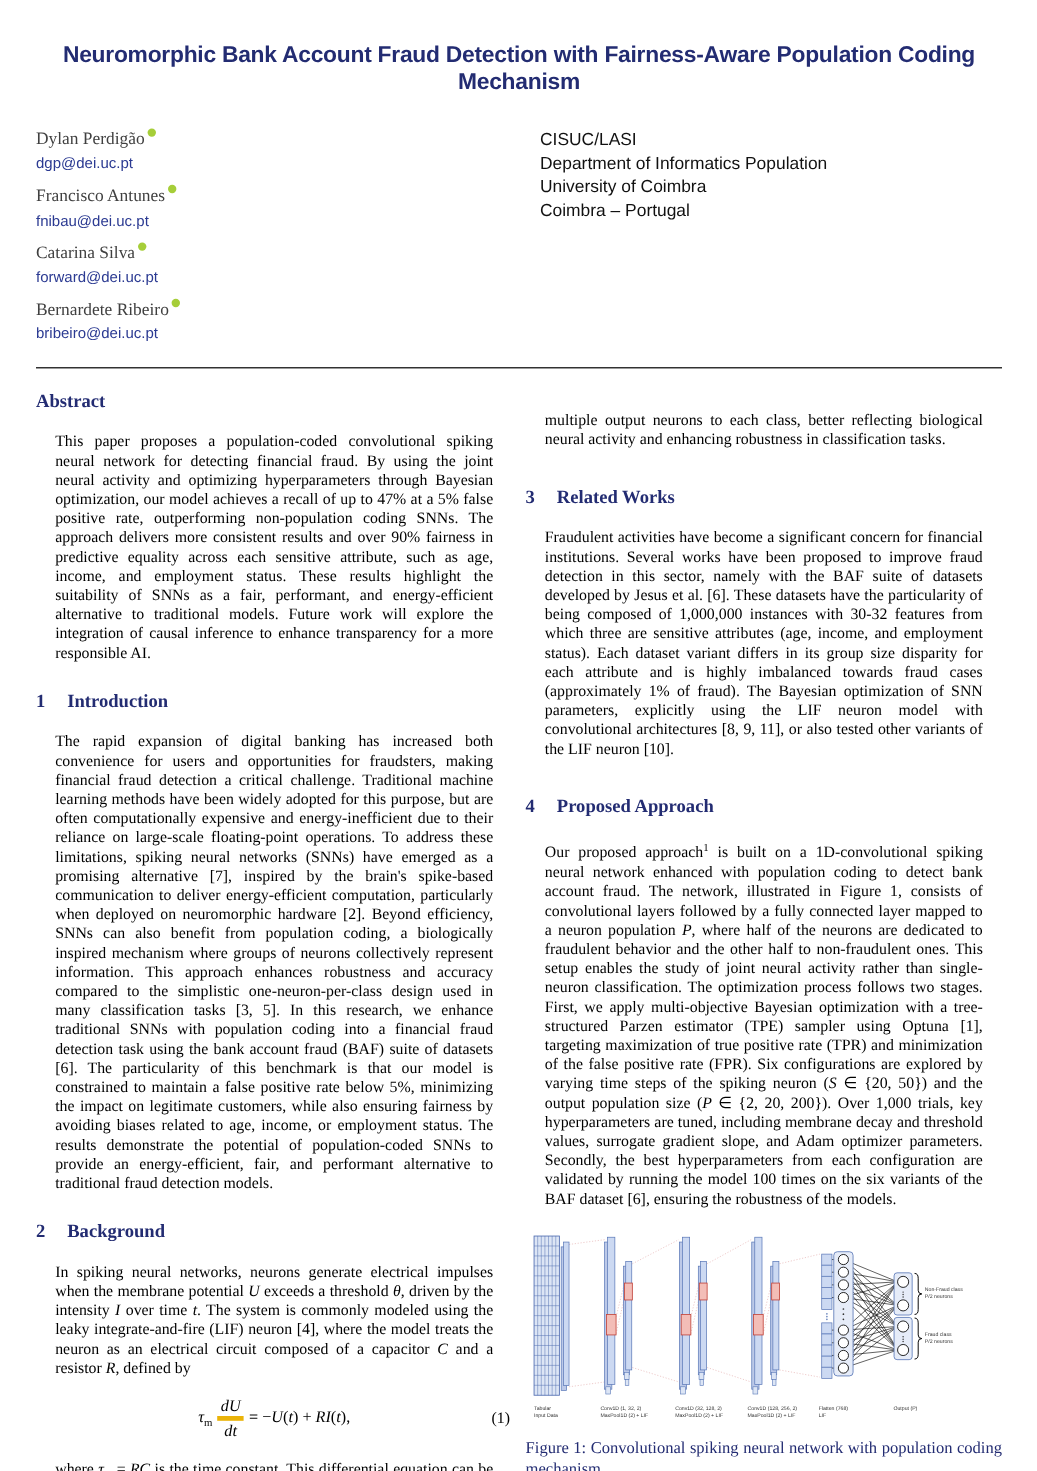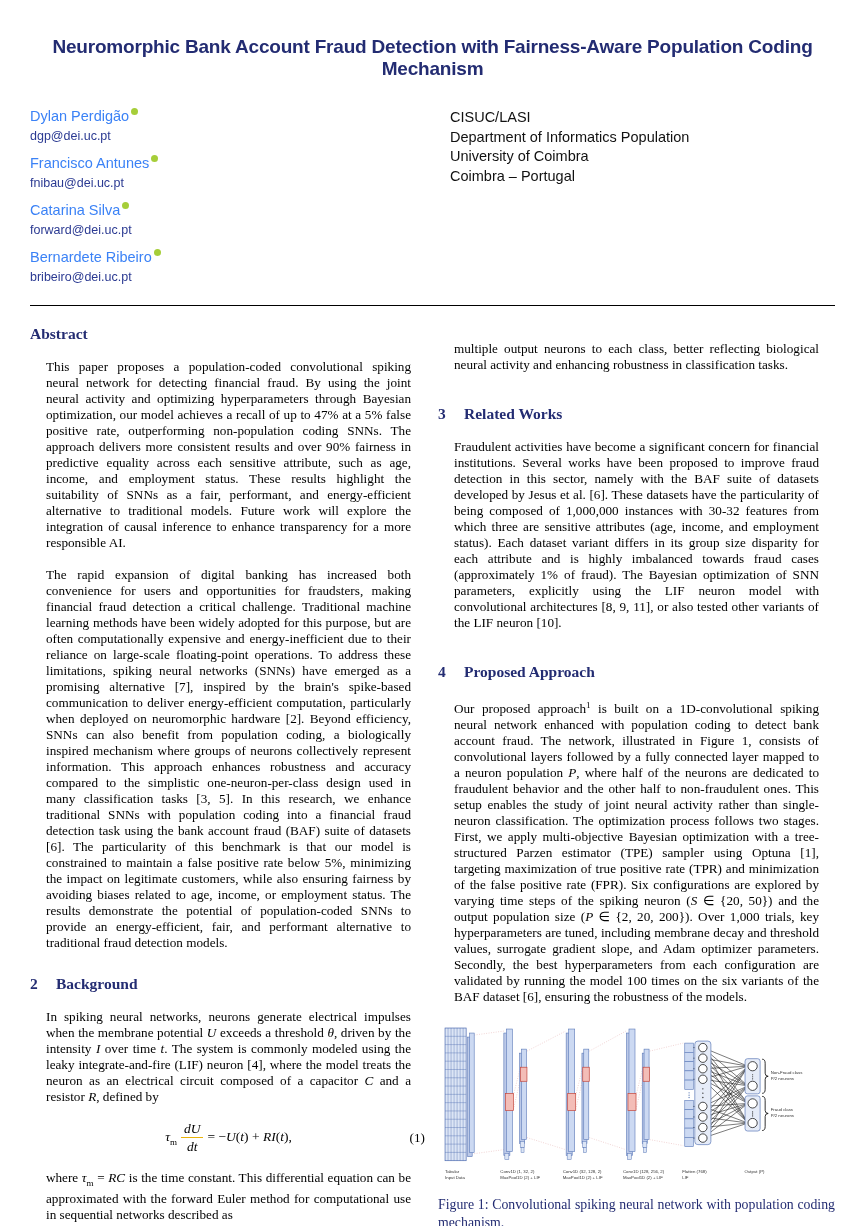--- a/index.html
+++ b/index.html
@@ -17,21 +17,21 @@
   
   .title{
     font-family:"Liberation Sans", sans-serif;font-weight:bold;
     font-size:19px;line-height:22px;color:var(--navy);
     text-align:center;letter-spacing:-0.2px;margin-top:12px;
   }
   .byline{display:flex;margin-top:27px;}
   .authors{width:420px;}
   .author{margin-bottom:11px;}
   .author-name{
-    font-family:Liberation Sans, sans-serif;font-size:14.5px;color:#3b82f6;line-height:16px;
+    font-family:Liberation Serif, serif;font-size:14.5px;color:#404040;line-height:16px;
   }
   .orcid{
     display:inline-block;width:7px;height:7px;border-radius:50%;
     background:var(--orcid,#a6ce39);vertical-align:super;margin-left:2px;
   }
   .author-email{
     font-family:"Liberation Sans", sans-serif;font-size:12.5px;color:var(--link);
     line-height:14px;margin-top:4px;text-decoration:none;display:block;
   }
   .affil{
@@ -53,21 +53,21 @@
     hyphens:auto;-webkit-hyphens:auto;
   }
   p.body i{font-style:italic;}
   sub{font-size:9px;}
   sup{font-size:9px;}
 
   
   .eq{position:relative;margin:12px 0 10px 0;font-size:13.5px;text-align:center;}
   .eq .eq-num{position:absolute;right:2px;top:50%;transform:translateY(-50%);font-size:13.2px;}
   .frac{display:inline-block;vertical-align:middle;text-align:center;margin:0 4px;line-height:15px;}
-  .frac .fnum{display:block;border-bottom:1px solid #eab308;padding:0 3px 1px 3px;}
+  .frac .fnum{display:block;border-bottom:4px solid #eab308;padding:0 3px 1px 3px;}
   .frac .fden{display:block;padding-top:1px;}
   .eq2-row{display:flex;justify-content:center;align-items:flex-start;}
   .eq2-item{line-height:17px;white-space:pre;}
   .ub-group{display:inline-flex;flex-direction:column;align-items:center;}
   .ub-expr{line-height:17px;white-space:pre;}
   .ub-brace{
     width:92%;height:4px;border-left:1px solid #000;border-right:1px solid #000;
     border-bottom:1px solid #000;border-radius:0 0 6px 6px;margin-top:1px;position:relative;
   }
   .ub-brace::after{
@@ -127,20 +127,21 @@
   </div>
 
   <hr class="rule">
 
   <div class="columns">
 
     <div class="col">
       <h2 class="section first">Abstract</h2>
       <p class="body">This paper proposes a population-coded convolutional spiking neural network for detecting financial fraud. By using the joint neural activity and optimizing hyperparameters through Bayesian optimization, our model achieves a recall of up to 47% at a 5% false positive rate, outperforming non-population coding SNNs. The approach delivers more consistent results and over 90% fairness in predictive equality across each sensitive attribute, such as age, income, and employment status. These results highlight the suitability of SNNs as a fair, performant, and energy-efficient alternative to traditional models. Future work will explore the integration of causal inference to enhance transparency for a more responsible AI.</p>
 
+      <h2 class="section"><span class="sec-num">1</span><span>Introduction</span></h2>
       <p class="body">The rapid expansion of digital banking has increased both convenience for users and opportunities for fraudsters, making financial fraud detection a critical challenge. Traditional machine learning methods have been widely adopted for this purpose, but are often computationally expensive and energy-inefficient due to their reliance on large-scale floating-point operations. To address these limitations, spiking neural networks (SNNs) have emerged as a promising alternative [7], inspired by the brain's spike-based communication to deliver energy-efficient computation, particularly when deployed on neuromorphic hardware [2]. Beyond efficiency, SNNs can also benefit from population coding, a biologically inspired mechanism where groups of neurons collectively represent information. This approach enhances robustness and accuracy compared to the simplistic one-neuron-per-class design used in many classification tasks [3, 5]. In this research, we enhance traditional SNNs with population coding into a financial fraud detection task using the bank account fraud (BAF) suite of datasets [6]. The particularity of this benchmark is that our model is constrained to maintain a false positive rate below 5%, minimizing the impact on legitimate customers, while also ensuring fairness by avoiding biases related to age, income, or employment status. The results demonstrate the potential of population-coded SNNs to provide an energy-efficient, fair, and performant alternative to traditional fraud detection models.</p>
 
       <h2 class="section"><span class="sec-num">2</span><span>Background</span></h2>
       <p class="body">In spiking neural networks, neurons generate electrical impulses when the membrane potential <i>U</i> exceeds a threshold <i>θ</i>, driven by the intensity <i>I</i> over time <i>t</i>. The system is commonly modeled using the leaky integrate-and-fire (LIF) neuron [4], where the model treats the neuron as an electrical circuit composed of a capacitor <i>C</i> and a resistor <i>R</i>, defined by</p>
 
       <div class="eq">
         <span><i>τ</i><sub>m</sub></span><span class="frac"><span class="fnum"><i>dU</i></span><span class="fden"><i>dt</i></span></span><span>= −<i>U</i>(<i>t</i>) + <i>RI</i>(<i>t</i>),</span>
         <span class="eq-num">(1)</span>
       </div>
 

